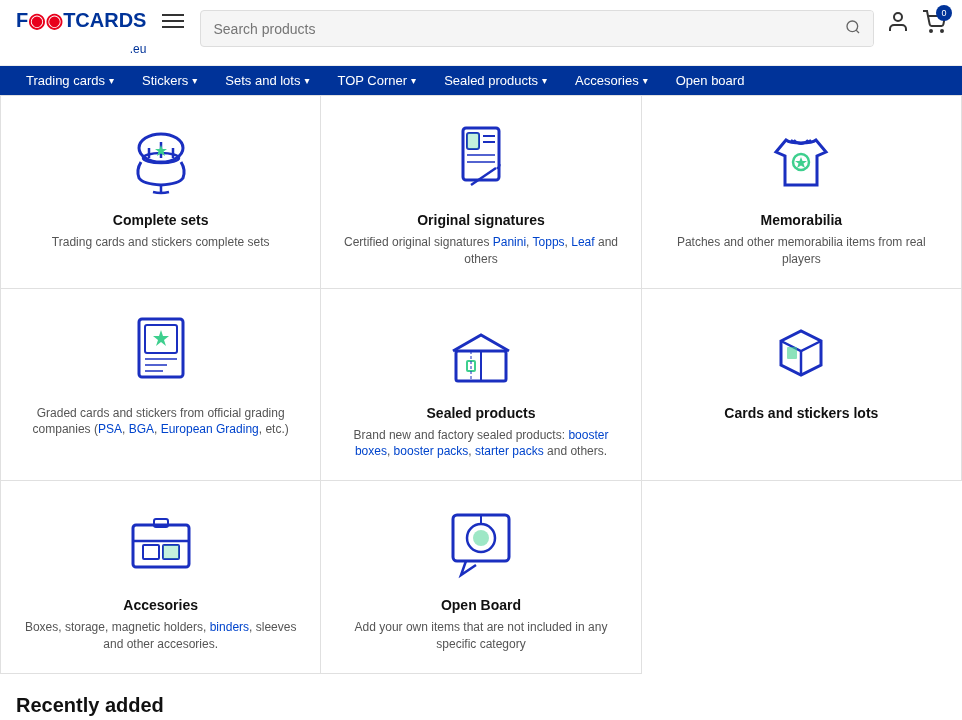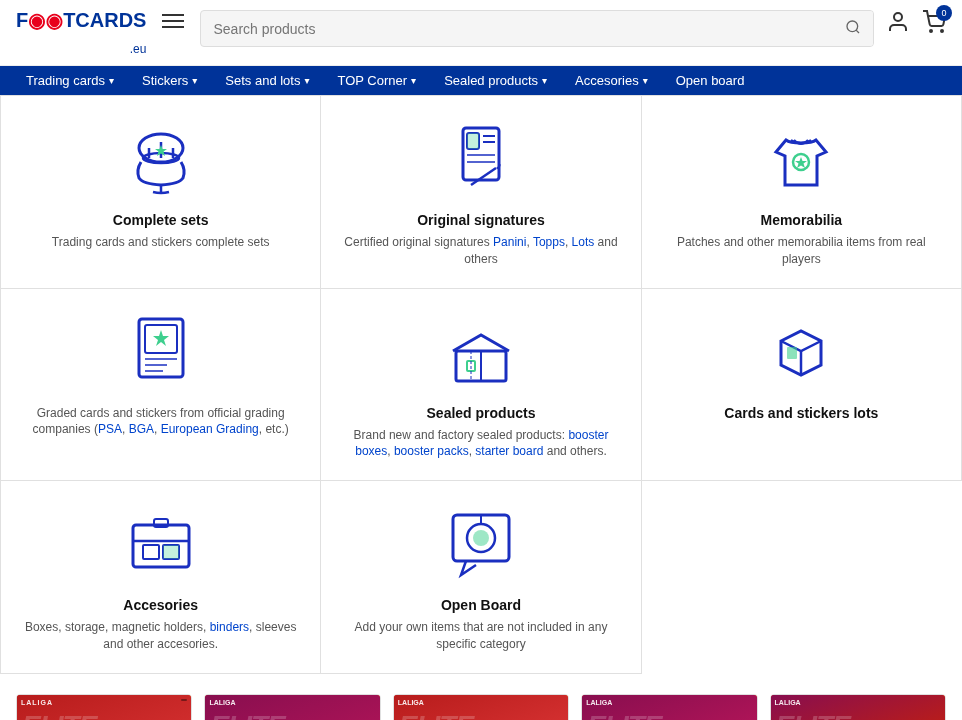--- a/index.html
+++ b/index.html
@@ -294,21 +294,21 @@
         <line x1="42" y1="22" x2="54" y2="22" stroke="#1a2fc0" stroke-width="2"></line>
         <line x1="26" y1="35" x2="54" y2="35" stroke="#1a2fc0" stroke-width="1.5"></line>
         <line x1="26" y1="42" x2="54" y2="42" stroke="#1a2fc0" stroke-width="1.5"></line>
 
         <line x1="30" y1="65" x2="55" y2="48" stroke="#1a2fc0" stroke-width="2.5"></line>
         <path d="M55 48 L60 44 L58 50 Z" fill="#1a2fc0"></path>
       </svg>
     </div>
     <div class="category-title">Original signatures</div>
     <div class="category-desc">
-      Certified original signatures <a>Panini</a>, <a>Topps</a>, <a>Lots</a> and others
+      Certified original signatures <a>Panini</a>, <a>Topps</a>, <a>Leaf</a> and others
     </div>
   </div>
 
   <div class="category-card">
     <div class="category-icon">
       <svg viewBox="0 0 80 80" fill="none" xmlns="http://www.w3.org/2000/svg">
 
         <path d="M25 20 L15 32 L24 36 L24 65 L56 65 L56 36 L65 32 L55 20 C50 24 30 24 25 20 Z" stroke="#1a2fc0" stroke-width="3" fill="none"></path>
         <path d="M30 20 Q40 26 50 20" stroke="#1a2fc0" stroke-width="2" fill="none"></path>
 
@@ -348,21 +348,21 @@
         <rect x="15" y="38" width="50" height="30" rx="2" stroke="#1a2fc0" stroke-width="3" fill="none"></rect>
         <path d="M12 38 L40 22 L68 38" stroke="#1a2fc0" stroke-width="3" fill="none"></path>
         <line x1="40" y1="38" x2="40" y2="68" stroke="#1a2fc0" stroke-width="2"></line>
 
         <rect x="26" y="48" width="8" height="10" rx="1" stroke="#3ecf8e" stroke-width="2" fill="none"></rect>
         <line x1="30" y1="38" x2="30" y2="68" stroke="#1a2fc0" stroke-width="1" stroke-dasharray="3,2"></line>
       </svg>
     </div>
     <div class="category-title">Sealed products</div>
     <div class="category-desc">
-      Brand new and factory sealed products: <a>booster boxes</a>, <a>booster packs</a>, <a>starter board</a> and others.
+      Brand new and factory sealed products: <a>booster boxes</a>, <a>booster packs</a>, <a>starter packs</a> and others.
     </div>
   </div>
 
   <div class="category-card">
     <div class="category-icon">
       <svg viewBox="0 0 80 80" fill="none" xmlns="http://www.w3.org/2000/svg">
 
         <path d="M20 28 L40 18 L60 28 L60 52 L40 62 L20 52 Z" stroke="#1a2fc0" stroke-width="3" fill="none"></path>
         <path d="M20 28 L40 38 L60 28" stroke="#1a2fc0" stroke-width="2.5"></path>
         <line x1="40" y1="38" x2="40" y2="62" stroke="#1a2fc0" stroke-width="2.5"></line>
@@ -406,20 +406,21 @@
         <line x1="40" y1="10" x2="40" y2="19" stroke="#1a2fc0" stroke-width="2"></line>
       </svg>
     </div>
     <div class="category-title">Open Board</div>
     <div class="category-desc">Add your own items that are not included in any specific category</div>
   </div>
 
 </div>
 
 <div class="recently-section">
+  <div class="recently-title">Recently added</div>
 
   <div class="product-grid">
 
     <div class="product-card">
       <div class="product-img">
         <div style="width:100%;height:100%;background:linear-gradient(160deg,#b71c1c 0%,#d32f2f 35%,#c62828 50%,#f57f17 100%);position:relative;display:flex;align-items:center;justify-content:center;">
           <div style="position:absolute;top:4px;left:4px;font-size:7px;color:#fff;font-weight:900;letter-spacing:1px;opacity:0.9;">LALIGA</div>
           <div style="position:absolute;top:4px;right:4px;font-size:7px;color:#fff;font-weight:700;background:rgba(0,0,0,0.4);padding:1px 3px;border-radius:2px;"></div>
 
           <div style="position:absolute;top:15px;left:5px;font-size:28px;font-weight:900;color:rgba(255,255,255,0.2);font-style:italic;letter-spacing:-1px;">ELITE</div>

